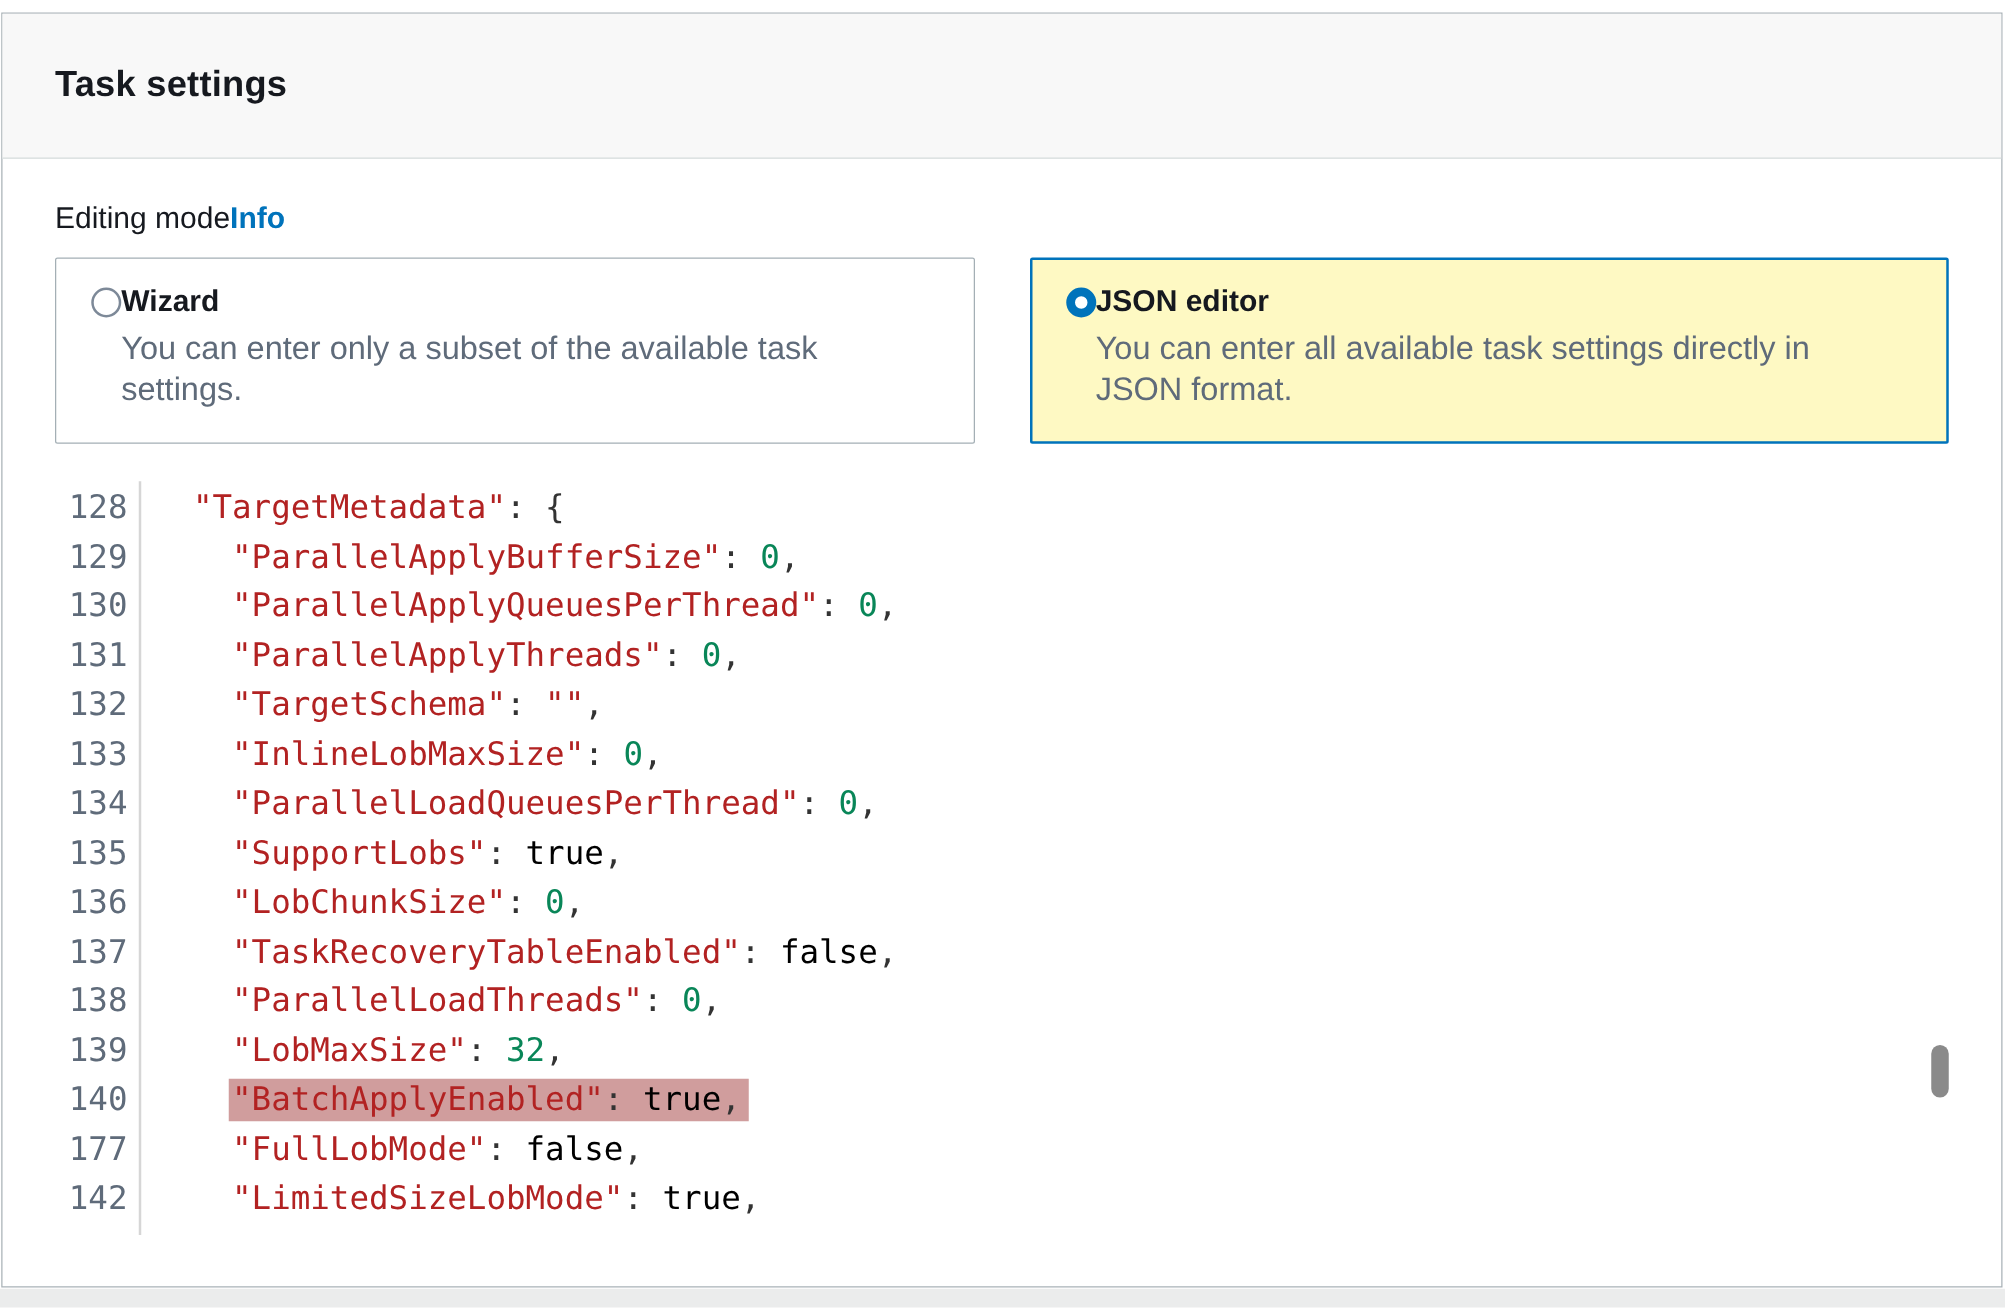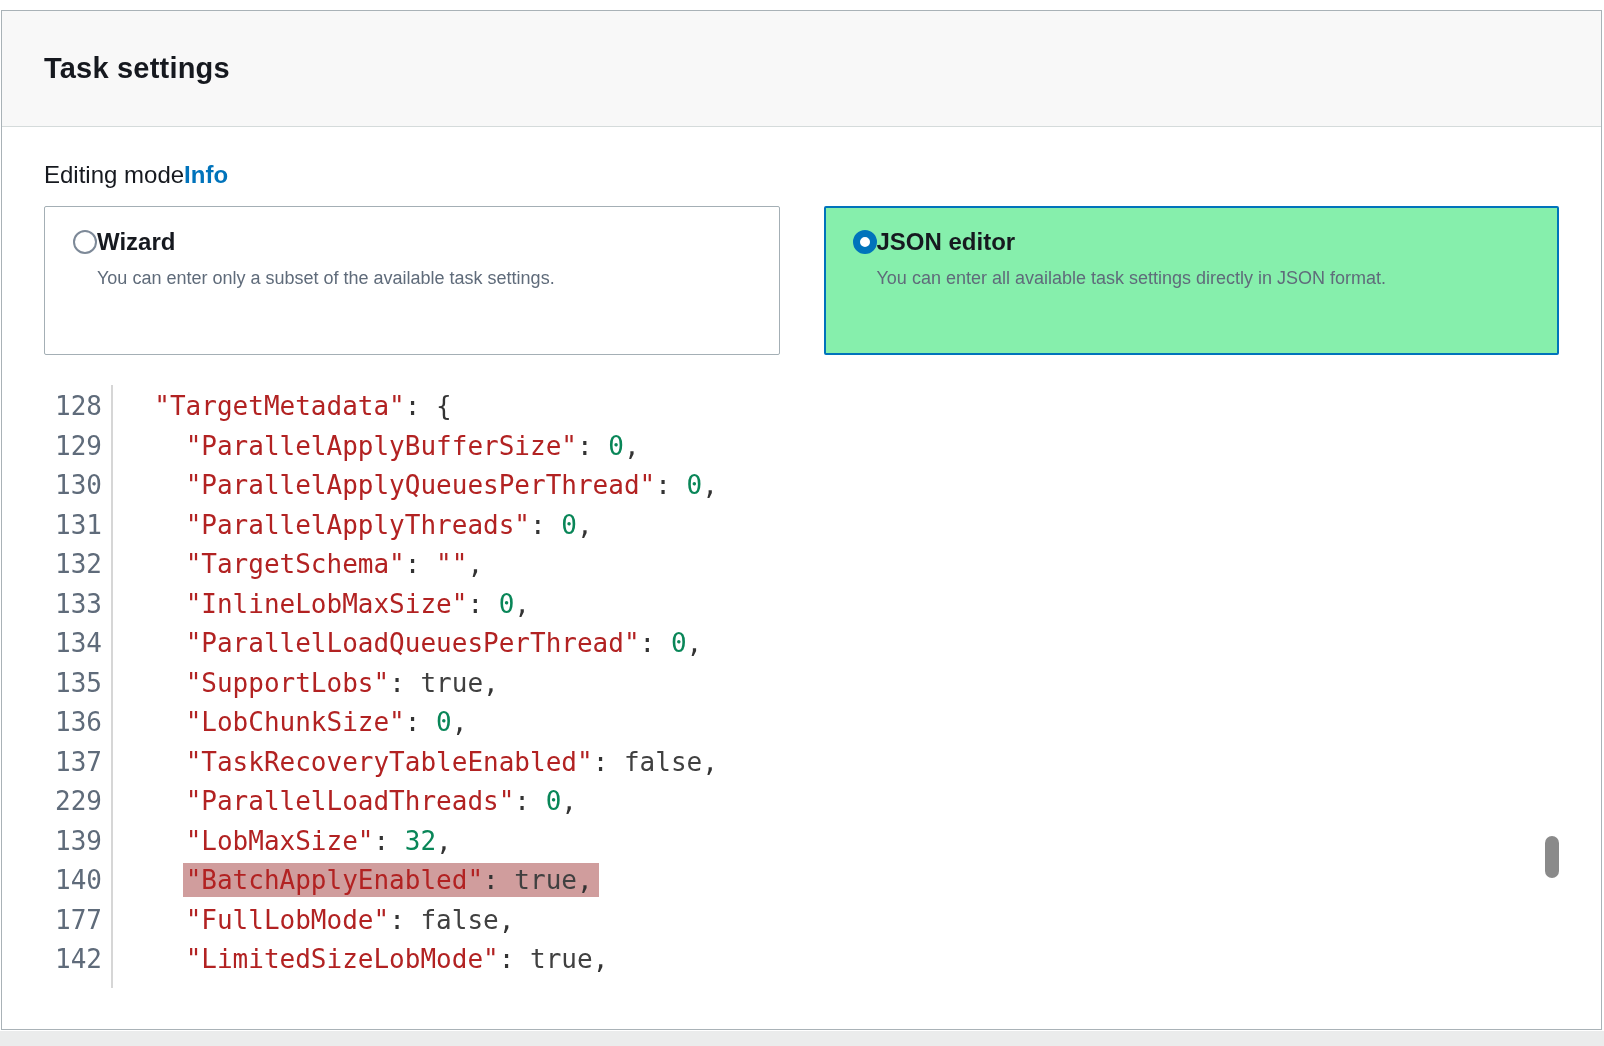--- a/index.html
+++ b/index.html
@@ -45,34 +45,34 @@
     width: 738px; height: 149px; box-sizing: border-box;
     background: #ffffff;
     border: 1px solid #a4afb5;
     border-radius: 2px;
     padding: 20px 28px;
     display: flex; gap: 0;
     cursor: pointer;
   }
   .tile.selected {
     border: 2px solid #0073bb;
-    background: #86efac;
+    background: #fef9c3;
     padding: 19px 27px;
   }
   .radio {
     flex: 0 0 24px; width: 24px; height: 24px;
     border-radius: 50%;
     box-sizing: border-box;
     margin-top: 3px;
     background: #ffffff;
   }
   .radio.unchecked { border: 2px solid #7d8998; }
   .radio.checked   { border: 7px solid #0073bb; }
   .tile-title { font-size: 24px; font-weight: 600; color: #16191f; line-height: 30px; }
-  .tile-desc  { font-size: 18px; color: #5f6b7a; line-height: 33px; margin-top: 5px; max-width: 612px; }
+  .tile-desc  { font-size: 26px; color: #5f6b7a; line-height: 33px; margin-top: 5px; max-width: 612px; }
 
   .code-editor {
     margin-top: 32px;
     position: relative;
     font-family: "DejaVu Sans Mono", "Liberation Mono", monospace;
     font-size: 26px;
     line-height: 39.5px;
     padding-bottom: 22px;
     cursor: text;
   }
@@ -83,21 +83,21 @@
   .code-line { display: flex; white-space: pre; }
   .gutter {
     flex: 0 0 109px; width: 109px; box-sizing: border-box;
     padding-right: 9px; text-align: right;
     color: #5f6b7a;
   }
   .code-content { padding-left: 12px; white-space: pre; }
   .tok-key  { color: #b22222; }
   .tok-str  { color: #b22222; }
   .tok-num  { color: #098658; }
-  .tok-bool { color: #404040; margin-top: 13px; }
+  .tok-bool { color: #000000; margin-top: 13px; }
   .tok-punct{ color: #333333; }
   .hl {
     background: #d09d9d;
     padding: 2px 6px 2px 3px;
     margin-left: -3px;
   }
   .scrollbar-thumb {
     position: absolute;
     left: 1543px; top: 825px;
     width: 14px; height: 42px;
@@ -148,21 +148,21 @@
         <div class="code-line"><span class="gutter">128</span><span class="code-content"><span class="tok-ws">  </span><span><span class="tok-key">"TargetMetadata"</span><span class="tok-punct">: {</span></span></span></div>
         <div class="code-line"><span class="gutter">129</span><span class="code-content"><span class="tok-ws">    </span><span><span class="tok-key">"ParallelApplyBufferSize"</span><span class="tok-punct">: </span><span class="tok-num">0</span><span class="tok-punct">,</span></span></span></div>
         <div class="code-line"><span class="gutter">130</span><span class="code-content"><span class="tok-ws">    </span><span><span class="tok-key">"ParallelApplyQueuesPerThread"</span><span class="tok-punct">: </span><span class="tok-num">0</span><span class="tok-punct">,</span></span></span></div>
         <div class="code-line"><span class="gutter">131</span><span class="code-content"><span class="tok-ws">    </span><span><span class="tok-key">"ParallelApplyThreads"</span><span class="tok-punct">: </span><span class="tok-num">0</span><span class="tok-punct">,</span></span></span></div>
         <div class="code-line"><span class="gutter">132</span><span class="code-content"><span class="tok-ws">    </span><span><span class="tok-key">"TargetSchema"</span><span class="tok-punct">: </span><span class="tok-str">""</span><span class="tok-punct">,</span></span></span></div>
         <div class="code-line"><span class="gutter">133</span><span class="code-content"><span class="tok-ws">    </span><span><span class="tok-key">"InlineLobMaxSize"</span><span class="tok-punct">: </span><span class="tok-num">0</span><span class="tok-punct">,</span></span></span></div>
         <div class="code-line"><span class="gutter">134</span><span class="code-content"><span class="tok-ws">    </span><span><span class="tok-key">"ParallelLoadQueuesPerThread"</span><span class="tok-punct">: </span><span class="tok-num">0</span><span class="tok-punct">,</span></span></span></div>
         <div class="code-line"><span class="gutter">135</span><span class="code-content"><span class="tok-ws">    </span><span><span class="tok-key">"SupportLobs"</span><span class="tok-punct">: </span><span class="tok-bool">true</span><span class="tok-punct">,</span></span></span></div>
         <div class="code-line"><span class="gutter">136</span><span class="code-content"><span class="tok-ws">    </span><span><span class="tok-key">"LobChunkSize"</span><span class="tok-punct">: </span><span class="tok-num">0</span><span class="tok-punct">,</span></span></span></div>
         <div class="code-line"><span class="gutter">137</span><span class="code-content"><span class="tok-ws">    </span><span><span class="tok-key">"TaskRecoveryTableEnabled"</span><span class="tok-punct">: </span><span class="tok-bool">false</span><span class="tok-punct">,</span></span></span></div>
-        <div class="code-line"><span class="gutter">229</span><span class="code-content"><span class="tok-ws">    </span><span><span class="tok-key">"ParallelLoadThreads"</span><span class="tok-punct">: </span><span class="tok-num">0</span><span class="tok-punct">,</span></span></span></div>
+        <div class="code-line"><span class="gutter">138</span><span class="code-content"><span class="tok-ws">    </span><span><span class="tok-key">"ParallelLoadThreads"</span><span class="tok-punct">: </span><span class="tok-num">0</span><span class="tok-punct">,</span></span></span></div>
         <div class="code-line"><span class="gutter">139</span><span class="code-content"><span class="tok-ws">    </span><span><span class="tok-key">"LobMaxSize"</span><span class="tok-punct">: </span><span class="tok-num">32</span><span class="tok-punct">,</span></span></span></div>
         <div class="code-line"><span class="gutter">140</span><span class="code-content"><span class="tok-ws">    </span><span class="hl"><span class="tok-key">"BatchApplyEnabled"</span><span class="tok-punct">: </span><span class="tok-bool">true</span><span class="tok-punct">,</span></span></span></div>
         <div class="code-line"><span class="gutter">177</span><span class="code-content"><span class="tok-ws">    </span><span><span class="tok-key">"FullLobMode"</span><span class="tok-punct">: </span><span class="tok-bool">false</span><span class="tok-punct">,</span></span></span></div>
         <div class="code-line"><span class="gutter">142</span><span class="code-content"><span class="tok-ws">    </span><span><span class="tok-key">"LimitedSizeLobMode"</span><span class="tok-punct">: </span><span class="tok-bool">true</span><span class="tok-punct">,</span></span></span></div>
       </div>
   </div>
 
   <div class="scrollbar-thumb"></div>
 
 </div>

